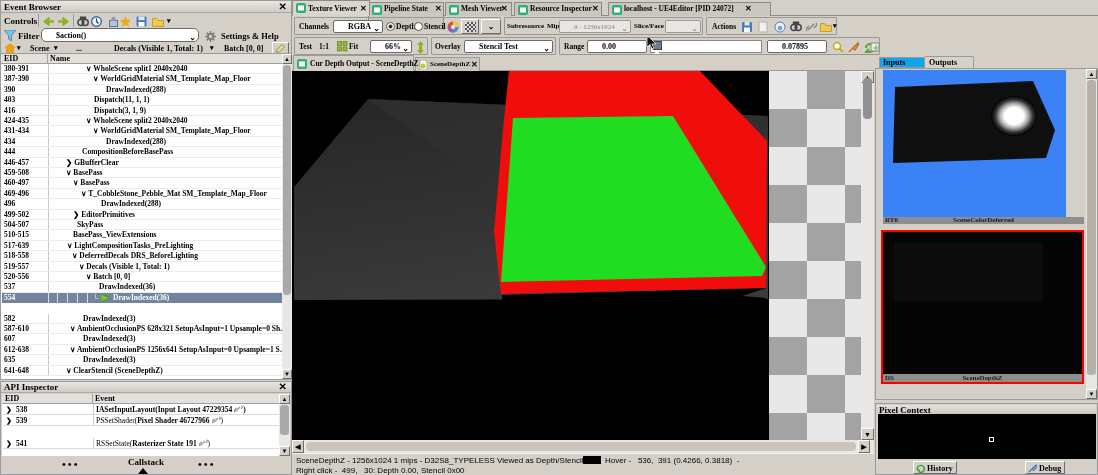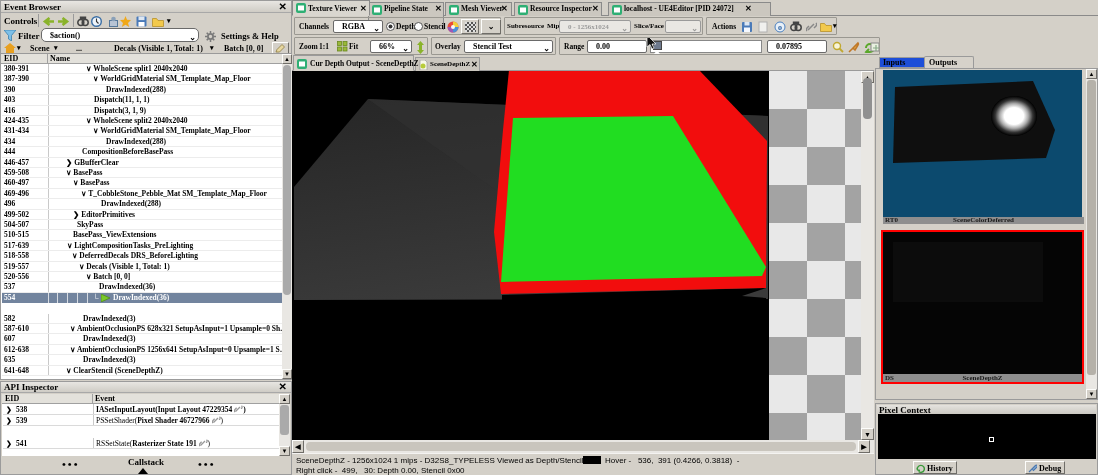--- a/index.html
+++ b/index.html
@@ -1,18 +1,18 @@
 <!DOCTYPE html>
 <html><head><meta charset="utf-8"><style>
 *{margin:0;padding:0;box-sizing:border-box}
 html,body{width:1098px;height:475px;overflow:hidden}
 body{background:#d4d0c8;font-family:"Liberation Serif",serif;font-weight:700;font-size:8px;color:#000;position:relative}
 .a{position:absolute}
 .grp{border:1px solid #9a9891;border-radius:1px}
-.ddl{background:#fff;border:1px solid #6a6a6a;border-radius:2px;font-size:8px;line-height:11px;padding-left:8px;white-space:nowrap;overflow:hidden}
+.ddl{background:#fff;border:1px solid #6a6a6a;border-radius:2px;font-size:8px;line-height:11px;padding-left:14px;white-space:nowrap;overflow:hidden}
 .chev{position:absolute;right:2px;top:1px;font-size:8px;font-family:"Liberation Sans";font-weight:700}
 svg{display:block}
 .trow{position:absolute;left:1px;width:280px;height:10.4px;line-height:10.5px;border-bottom:1px solid #ececec;white-space:nowrap;font-size:7.5px}
 .teid{position:absolute;left:2px;top:0}
 .tnm{position:absolute;top:0;white-space:pre}
 .cdiv{position:absolute;left:46px;top:0;bottom:0;width:1px;background:#c9c9c9}
 .btn3{background:#d4d0c8;border:1px solid;border-color:#fdfdfb #6f6d68 #6f6d68 #fdfdfb}
 .tab{background:#cbc7bf;border:1px solid #8a8a8a;border-bottom:none;white-space:nowrap;font-size:7.5px}
 .tico{position:absolute;left:3px;top:2px}
 </style></head><body>
@@ -418,21 +418,21 @@
       </svg>
     <svg class="a" style="left:113px;top:3px" width="12" height="11">
         <path d="M0.5 2.5 L4.5 2.5 L6 4.5 L11.5 4.5 L11.5 10.5 L0.5 10.5 Z" fill="#f2c94c" stroke="#b8902a" stroke-width="0.8"></path>
       </svg>
     <span class="a" style="left:126px;top:4px;font-size:7px">▾</span>
   </div>
 </div>
 
 <div class="a" style="left:292px;top:36px;width:806px;height:19px">
   <div class="a grp" style="left:2px;top:1px;width:134px;height:18px">
-    <span class="a" style="left:4px;top:4px;font-size:7.5px">Zoom</span>
+    <span class="a" style="left:4px;top:4px;font-size:7.5px">Test</span>
     <span class="a" style="left:24px;top:4px;font-size:7.5px">1:1</span>
     <svg class="a" style="left:42px;top:3px" width="11" height="11">
         <g fill="#9ab83a" stroke="#6a8820" stroke-width="0.8">
           <rect x="0.5" y="0.5" width="4" height="4"></rect>
           <rect x="6" y="0.5" width="4" height="4"></rect>
           <rect x="0.5" y="6" width="4" height="4"></rect>
           <rect x="6" y="6" width="4" height="4"></rect>
         </g>
       </svg>
     <span class="a" style="left:54px;top:4px;font-size:7.5px">Fit</span>
@@ -519,29 +519,29 @@
   <div class="a btn3" style="left:566px;top:0;width:12px;height:13px;text-align:center;font-size:7px;line-height:12px;font-family:'Liberation Sans'">▶</div>
 </div>
 
 <div class="a" style="left:292px;top:453px;width:582px;height:22px;background:#d4d0c8;border-top:1px solid #f4f3f1;font-size:8px;font-family:'Liberation Sans';font-weight:400">
   <span class="a" style="left:4px;top:2px;white-space:pre">SceneDepthZ - 1256x1024 1 mips - D32S8_TYPELESS Viewed as Depth/Stencil</span>
   <div class="a" style="left:291px;top:2px;width:18px;height:8px;background:#000"></div>
   <span class="a" style="left:313px;top:2px;white-space:pre">Hover -   536,  391 (0.4266, 0.3818)  -</span>
   <span class="a" style="left:4px;top:12px;white-space:pre">Right click -  499,   30: Depth 0.00, Stencil 0x00</span>
 </div>
 
-<div class="a" style="left:879px;top:57px;width:52px;height:11px;background:#1d4ed8;border:1px solid #9a9a9a">
+<div class="a" style="left:879px;top:57px;width:52px;height:11px;background:#0ea5e9;border:1px solid #9a9a9a">
     <span class="a" style="left:3px;top:0px">Inputs</span>
   </div>
 <div class="a" style="left:924px;top:56px;width:50px;height:12px;background:#d6d2ca;border:1px solid #9a9a9a;border-bottom:none;border-radius:2px 2px 0 0">
     <span class="a" style="left:4px;top:1px">Outputs</span>
   </div>
 
 <div class="a" style="left:875px;top:68px;width:223px;height:332px;background:#d4d0c8;border:1px solid #9a9a9a"></div>
-<div class="a" style="left:883px;top:70px;width:199px;height:154px;background:#0c4a6e">
+<div class="a" style="left:883px;top:70px;width:183px;height:154px;background:#3b82f6">
   <svg width="201" height="154" class="a" style="left:0;top:0">
     <polygon points="12,17 150,11 172,60 163,88 10,93" fill="#0f0f0f"></polygon>
     <defs>
         <radialGradient id="bl">
           <stop offset="0" stop-color="#fff"></stop>
           <stop offset="0.42" stop-color="#fff"></stop>
           <stop offset="0.62" stop-color="#aaa"></stop>
           <stop offset="0.82" stop-color="#333"></stop>
           <stop offset="1" stop-color="#000"></stop>
         </radialGradient>

